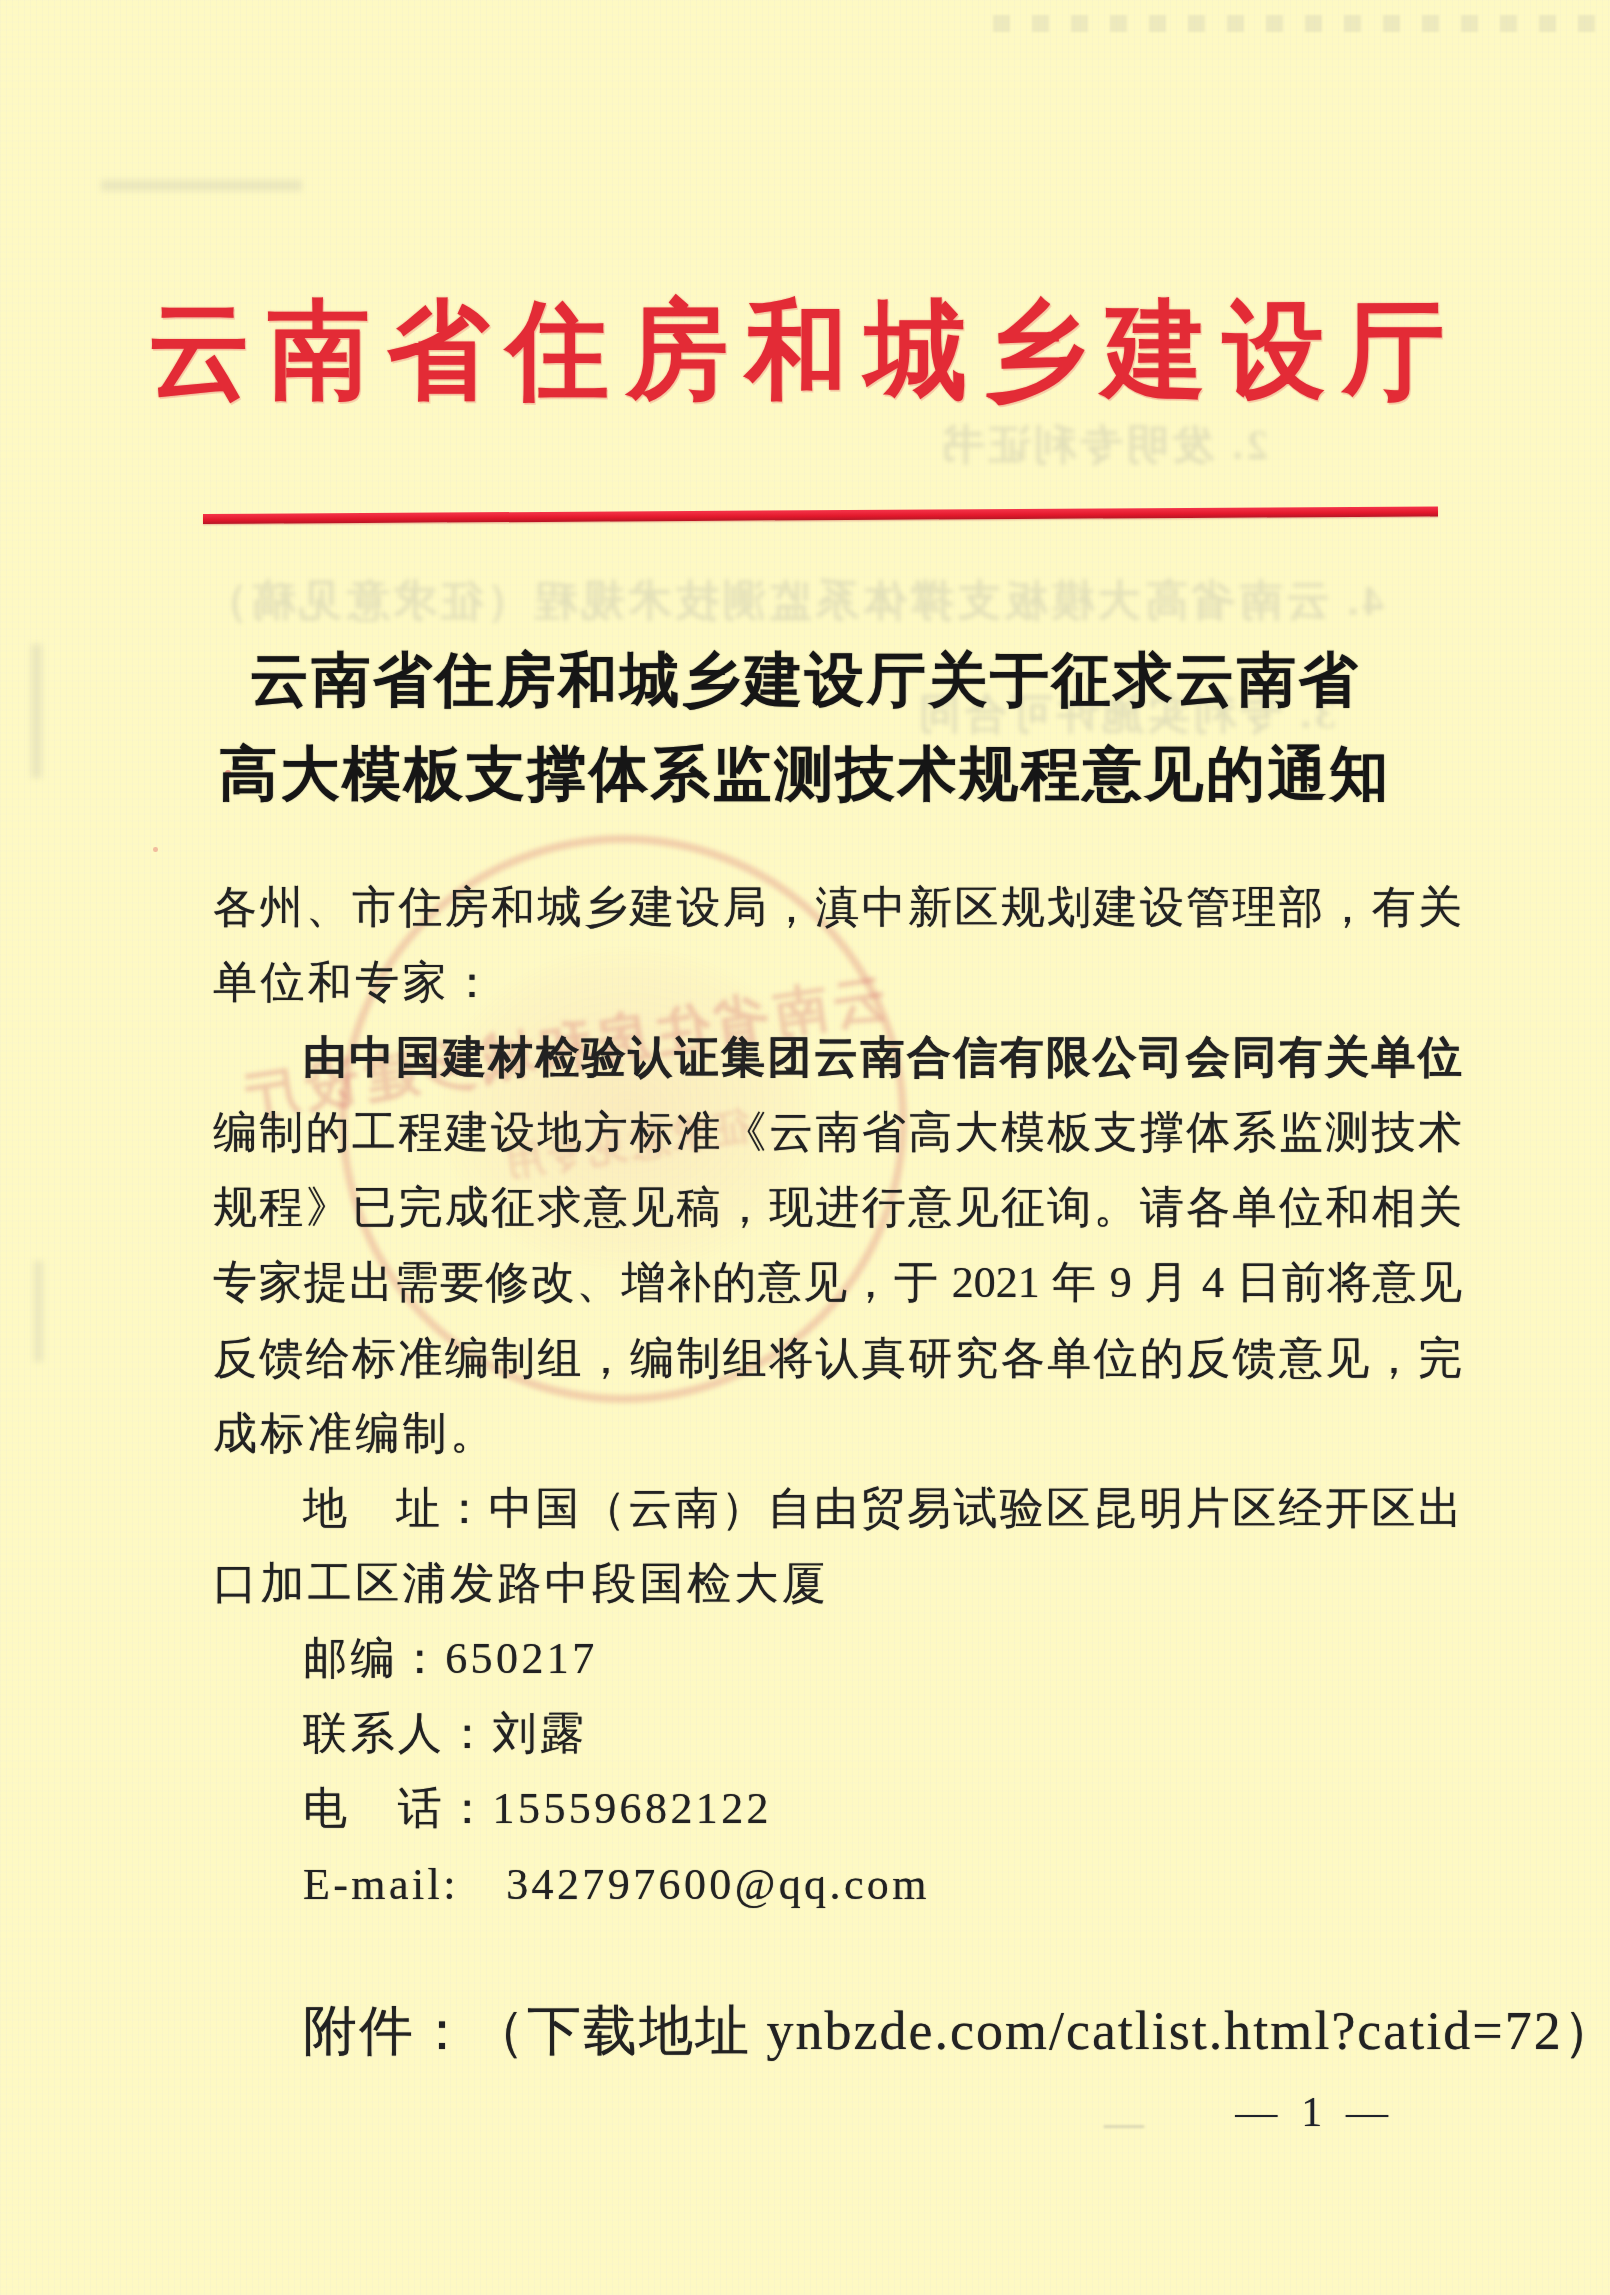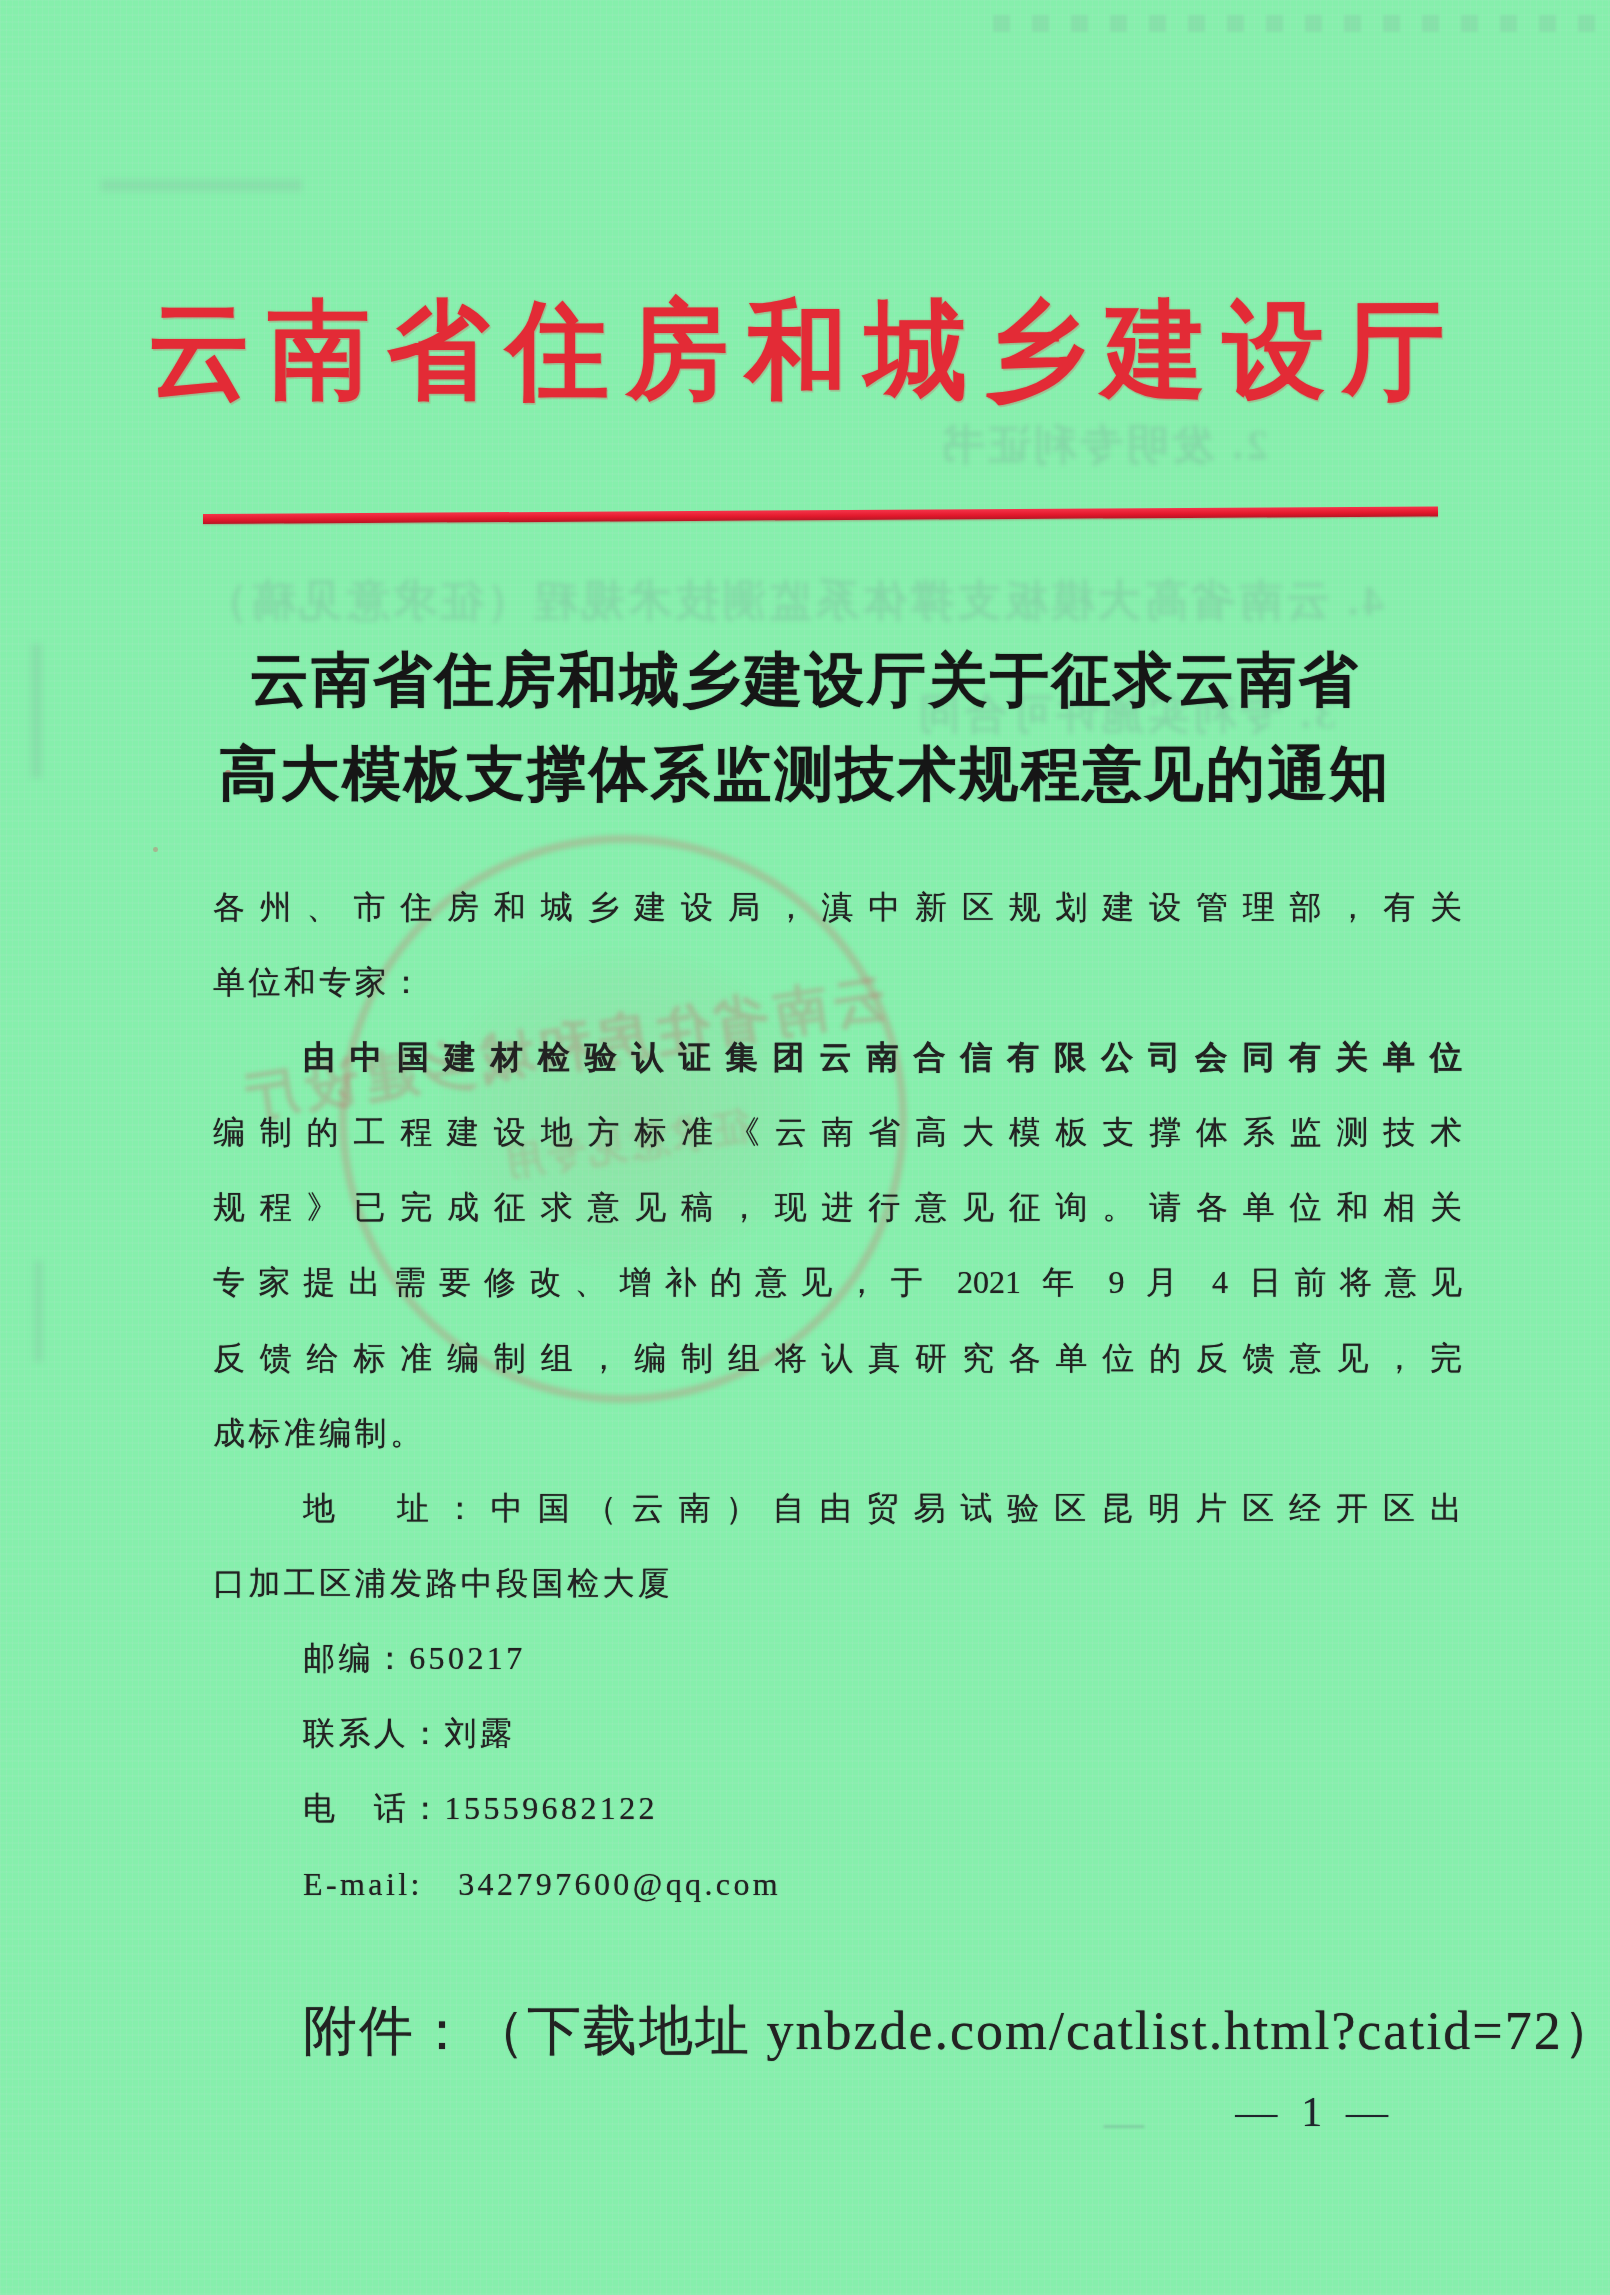--- a/index.html
+++ b/index.html
@@ -1,18 +1,18 @@
 <!DOCTYPE html>
 <html style="font-size:10.7px"><head>
 <meta charset="utf-8">
 <style>
   html,body{margin:0;padding:0;background:#ffffff;}
   .page{
     position:relative;width:1610px;height:2295px;overflow:hidden;
-    background:#86efac;
+    background:#fef9c3;
     font-family:"Liberation Serif","DejaVu Serif",serif;
   }
   
   .scan-noise{
     position:absolute;left:0;top:0;width:100%;height:100%;
     background:
       repeating-linear-gradient(90deg, rgba(214,216,228,0.10) 0 1.3px, rgba(255,255,255,0) 1.3px 6px),
       repeating-linear-gradient(0deg, rgba(228,228,238,0.05) 0 2px, rgba(255,255,255,0) 2px 7.4px);
     pointer-events:none;
   }
@@ -44,21 +44,21 @@
     position:absolute;left:0;width:1610px;text-align:center;
     font-size:59px;line-height:75px;font-weight:bold;color:#161616;
     letter-spacing:2.7px;
     text-shadow:0 0 1.3px rgba(20,20,20,.65);
   }
   .doc-title.t1{top:643px;}
   .doc-title.t2{top:737px;}
 
   .bline{
     position:absolute;left:213px;width:1249px;line-height:75px;
-    font-size:32px;color:#222;letter-spacing:3.4px;
+    font-size:44px;color:#222;letter-spacing:3.4px;
     text-shadow:0 0 1.1px rgba(35,35,35,.7);
     white-space:nowrap;
   }
   .bline.j{
     white-space:normal;word-break:break-all;
     text-align:justify;text-align-last:justify;letter-spacing:0;
   }
   .bline.ind{padding-left:90px;width:1159px;}
 
   .attachment-line{

